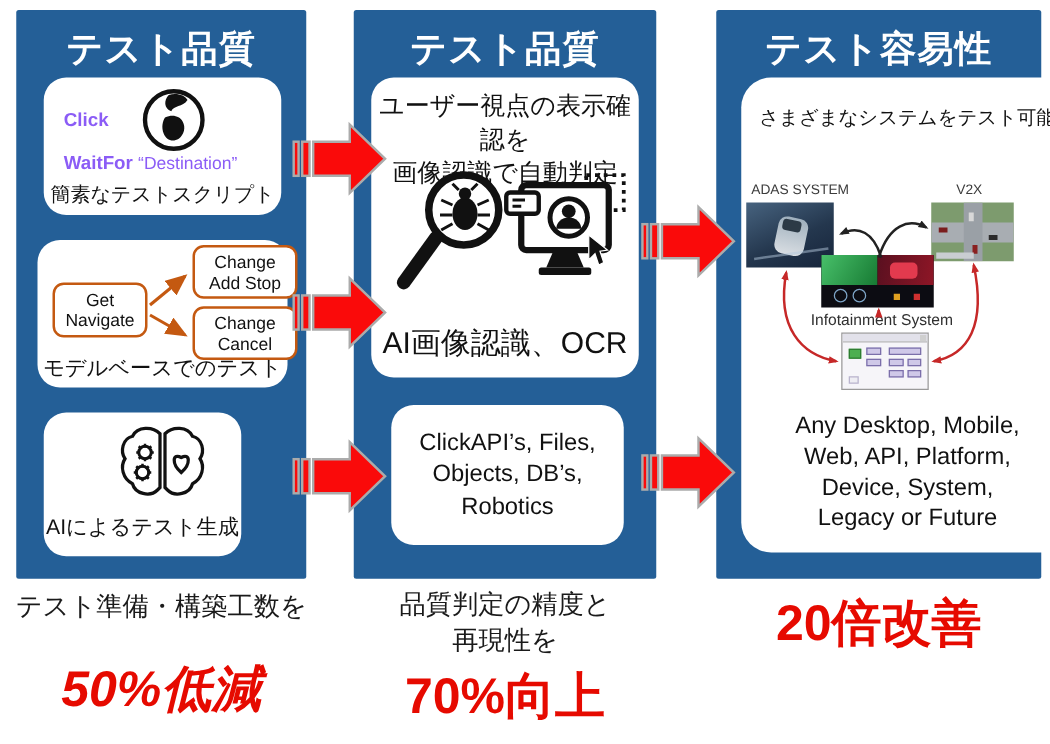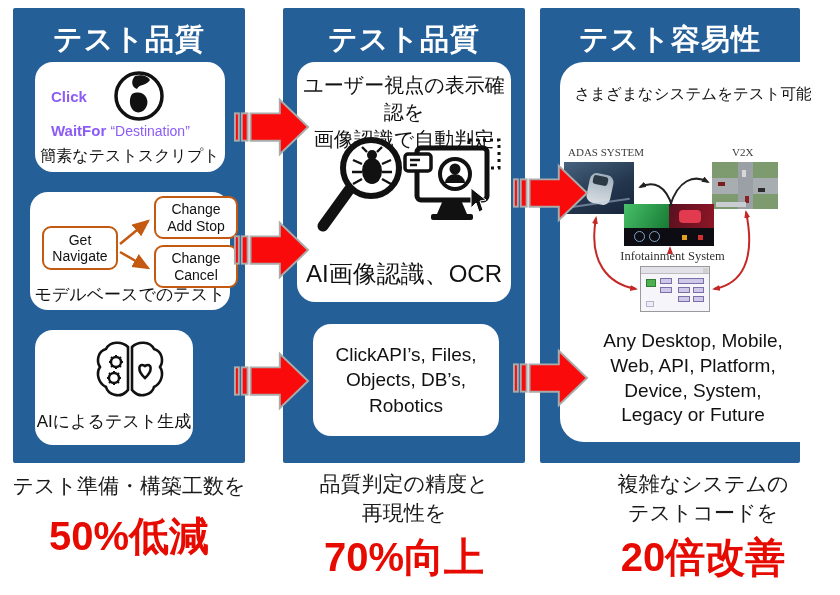--- a/index.html
+++ b/index.html
@@ -127,27 +127,27 @@
       <div class="caption" style="bottom:12px; font-size:24px;">AI画像認識、OCR</div>
     </div>
 
     <div class="whitebox" style="left:30px; top:316px; width:186px; height:112px; display:flex; align-items:center; justify-content:center;">
       <div class="pre" style="font-size:19px; line-height:1.35; text-align:center; color:#111;">ClickAPI’s, Files,
 Objects, DB’s,
 Robotics</div>
     </div>
   </div>
 
-  <div class="panel" style="left:540px; width:260px;">
+  <div class="panel" style="left:573px; width:260px;">
     <div class="panel-title">テスト容易性</div>
 
     <div class="whitebox" style="left:20px; top:54px; width:266px; height:380px; border-radius:24px;">
       <div class="caption" style="top:22px; font-size:15.5px;">さまざまなシステムをテスト可能</div>
 
-      <div class="tiny" style="left:0; top:80px; width:225px; height:185px;font-family:Liberation Serif, serif;">
+      <div class="tiny" style="left:0; top:80px; width:225px; height:185px;">
         <span class="diagram-label" style="left:8px; top:4px;">ADAS SYSTEM</span>
         <span class="diagram-label" style="left:172px; top:4px;">V2X</span>
 
         <div class="photo" style="left:4px; top:20px; width:70px; height:52px; background:linear-gradient(155deg,#47637f 0%,#24374e 55%,#16243a 100%);">
           <div style="position:absolute; left:24px; top:12px; width:24px; height:30px; background:linear-gradient(#9fb0bd,#d8dde2); border-radius:7px; transform:rotate(12deg);"></div>
           <div style="position:absolute; left:29px; top:14px; width:15px; height:9px; background:#2c3a46; border-radius:3px; transform:rotate(12deg);"></div>
           <div style="position:absolute; left:6px; top:40px; width:60px; height:2px; background:rgba(180,200,220,.5); transform:rotate(-8deg);"></div>
         </div>
 
         <div class="photo" style="left:152px; top:20px; width:66px; height:47px; background:#7d9b6e;">
@@ -247,26 +247,24 @@
   <svg class="big-arrow" style="left:512px; top:347px;" viewBox="0 0 80 62">
     <g fill="#FA0A0A" stroke="#ABABAB" stroke-width="2">
       <rect x="2" y="17" width="4" height="28"></rect>
         <rect x="9" y="17" width="6" height="28"></rect>
       <polygon points="18,17 48,17 48,3 77,31 48,59 48,45 18,45"></polygon>
     </g>
   </svg>
 
   <div class="result" style="left:4px; top:472px;">
     <div class="result-line">テスト準備・構築工数を</div>
-    <div class="result-value" style="margin-top:12px;">50%低減</div>
+    <div class="result-value" style="margin-top:28px;font-style:italic;">50%低減</div>
   </div>
   <div class="result" style="left:279px; top:470px;">
     <div class="result-line">品質判定の精度と
 再現性を</div>
     <div class="result-value">70%向上</div>
   </div>
   <div class="result" style="left:578px; top:470px;">
-    <div class="result-line">複雑なシステムの
-テストコードを</div>
     <div class="result-value">20倍改善</div>
   </div>
 
 </div>
 
 </body></html>

